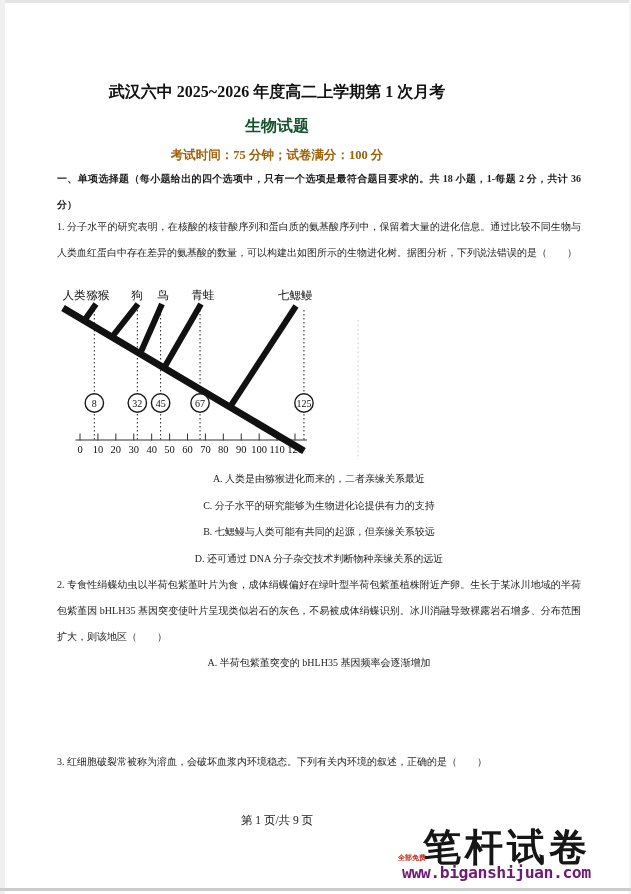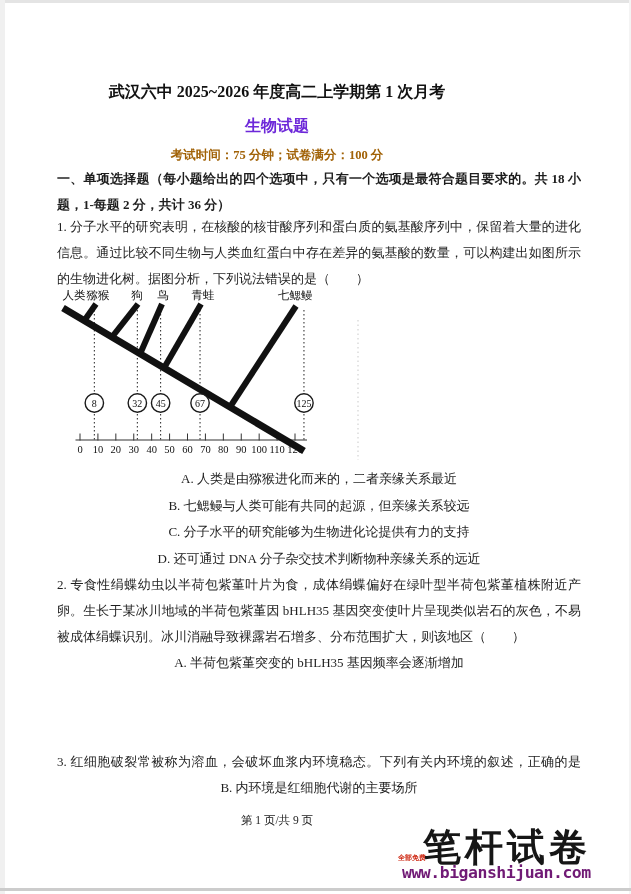--- a/index.html
+++ b/index.html
@@ -9,26 +9,26 @@
     font-family:"Liberation Serif","DejaVu Serif",serif;
   }
   
   .edge-top{position:absolute;left:0;top:0;width:631px;height:3px;background:#e4e4e4;}
   .edge-left{position:absolute;left:0;top:0;width:5px;height:894px;background:#f0f0f0;}
   .edge-right{position:absolute;right:0;top:0;width:2px;height:894px;background:#f4f4f4;}
   .edge-bottom{position:absolute;left:0;top:888px;width:631px;height:3px;background:#cccccc;}
 
   .center-line{position:absolute;left:0;width:554px;text-align:center;}
   .doc-title{top:82px;font-size:16px;font-weight:bold;color:#111;}
-  .doc-subtitle{top:116px;font-size:16px;font-weight:bold;color:#6d28d9;}
+  .doc-subtitle{top:116px;font-size:16px;font-weight:bold;color:#14532d;}
   .exam-info{top:147px;font-size:12.5px;font-weight:bold;color:#a16207;}
 
   .textblock{
     position:absolute;left:57px;width:524px;
-    font-size:13px;line-height:26px;text-align:justify;
+    font-size:10px;line-height:26px;text-align:justify;
     color:#1e1e1e;overflow:hidden;
   }
   .opt-row{height:26.6px;line-height:26.6px;white-space:nowrap;overflow:hidden;text-align:center;}
 
   #section-header{top:166px;height:53px;}
   #q1-stem{top:214px;height:79px;}
   #q1-options{top:466px;height:107px;}
   #q2-stem{top:572px;height:79px;}
   #q2-options{top:650px;height:107px;}
   #q3-stem{top:749px;height:26px;}
@@ -136,32 +136,31 @@
         <text x="82" y="11" text-anchor="middle" font-size="11.5" font-family="&quot;Liberation Serif&quot;,&quot;DejaVu Serif&quot;,serif" fill="#111">狗</text>
         <text x="108" y="11" text-anchor="middle" font-size="11.5" font-family="&quot;Liberation Serif&quot;,&quot;DejaVu Serif&quot;,serif" fill="#111">鸟</text>
         <text x="148" y="11" text-anchor="middle" font-size="11.5" font-family="&quot;Liberation Serif&quot;,&quot;DejaVu Serif&quot;,serif" fill="#111">青蛙</text>
         <text x="240" y="11" text-anchor="middle" font-size="11.5" font-family="&quot;Liberation Serif&quot;,&quot;DejaVu Serif&quot;,serif" fill="#111">七鳃鳗</text>
       </g>
   </svg>
 </div>
 
 <div class="textblock" id="q1-options">
   <div class="opt-row">A. 人类是由猕猴进化而来的，二者亲缘关系最近</div>
+  <div class="opt-row">C. 分子水平的研究能够为生物进化论提供有力的支持</div>
   <div class="opt-row">B. 七鳃鳗与人类可能有共同的起源，但亲缘关系较远</div>
-  <div class="opt-row">C. 分子水平的研究能够为生物进化论提供有力的支持</div>
   <div class="opt-row">D. 还可通过 DNA 分子杂交技术判断物种亲缘关系的远近</div>
 </div>
 
 <div class="textblock" id="q2-stem">2. 专食性绢蝶幼虫以半荷包紫堇叶片为食，成体绢蝶偏好在绿叶型半荷包紫堇植株附近产卵。生长于某冰川地域的半荷包紫堇因 bHLH35 基因突变使叶片呈现类似岩石的灰色，不易被成体绢蝶识别。冰川消融导致裸露岩石增多、分布范围扩大，则该地区（　　）</div>
 <div class="textblock" id="q2-options">
   <div class="opt-row">A. 半荷包紫堇突变的 bHLH35 基因频率会逐渐增加</div>
 </div>
 
 <div class="textblock" id="q3-stem">3. 红细胞破裂常被称为溶血，会破坏血浆内环境稳态。下列有关内环境的叙述，正确的是（　　）</div>
 <div class="textblock" id="q3-options">
-  <div class="opt-row">B. 内环境是红细胞代谢的主要场所</div>
 </div>
 
 <div class="center-line page-footer">第 1 页/共 9 页</div>
 
 <div class="wm-tag" style="color: rgb(207, 42, 21);">全部免费</div>
 <div class="wm-brand">笔杆试卷</div>
 <div class="wm-url">www.biganshijuan.com</div>
 
 </body></html>

